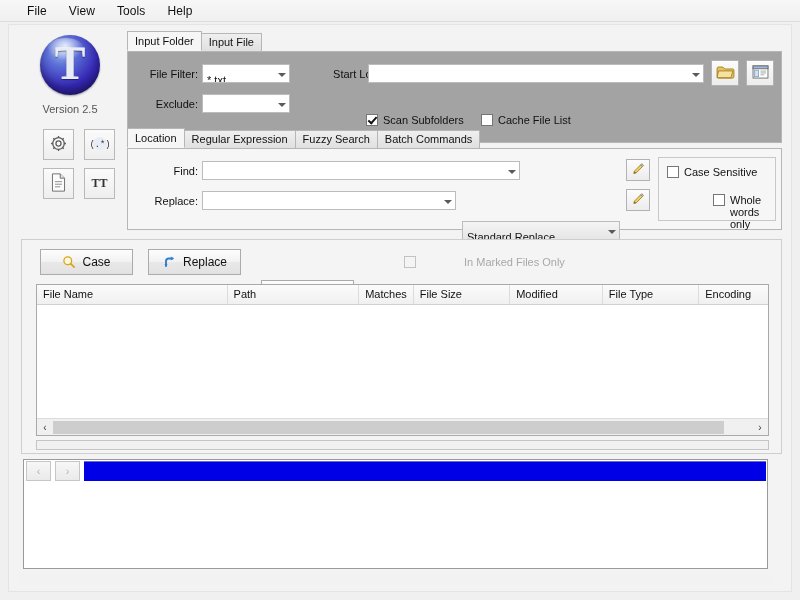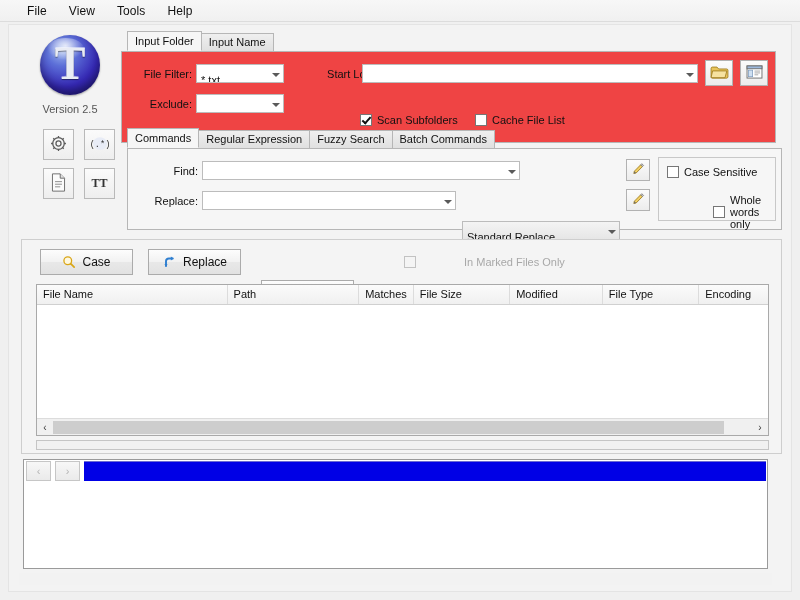--- a/index.html
+++ b/index.html
@@ -147,21 +147,21 @@
     cursor: default;
   }
   .combo.grey { background: linear-gradient(to bottom,#f4f4f4,#e6e6e6); margin-top: 30px; }
   .combo .arw {
     position: absolute; right: 3px; top: 50%;
     width: 0; height: 0; margin-top: -1px;
     border-left: 4px solid transparent;
     border-right: 4px solid transparent;
     border-top: 4px solid #5a5a5a;
   }
-  .chk { position: absolute; font-size: 11px; color: #111; display: flex; align-items: center; cursor: default; }
+  .chk { position: absolute; font-size: 11px; color: #111; display: flex; cursor: default; }
   .chk .box {
     width: 12px; height: 12px;
     border: 1px solid #767676;
     background: #fff;
     margin-right: 5px;
     position: relative;
     box-sizing: border-box;
     flex: none;
   }
   .chk.on .box::after {
@@ -330,24 +330,24 @@
           </span>
         </div>
         <div class="iconbtn tt">
           <span>TT</span>
         </div>
       </div>
     </div>
 
     <div class="tabstrip" style="left:118px; top:7px;">
       <div class="tab active">Input Folder</div>
-      <div class="tab">Input Name</div>
-    </div>
-
-    <div class="panel" style="left:112px; top:26px; width:655px; height:92px; background:#ef4444;">
+      <div class="tab">Input File</div>
+    </div>
+
+    <div class="panel" style="left:118px; top:26px; width:655px; height:92px; background:#a3a3a3;">
 
       <div class="lbl" style="left:4px; top:16px; width:66px;">File Filter:</div>
       <div class="combo" style="left:74px; top:12px; width:88px;">
         <span>*.txt</span>
         <i class="arw"></i>
       </div>
 
       <div class="lbl" style="left:4px; top:46px; width:66px;">Exclude:</div>
       <div class="combo" style="left:74px; top:42px; width:88px;">
         <span></span>
@@ -383,21 +383,21 @@
         <span class="box"></span>
         <span>Scan Subfolders</span>
       </div>
       <div class="chk" style="left:353px; top:62px;">
         <span class="box"></span>
         <span>Cache File List</span>
       </div>
     </div>
 
     <div class="tabstrip" style="left:118px; top:104px;">
-      <div class="tab active">Commands</div>
+      <div class="tab active">Location</div>
       <div class="tab">Regular Expression</div>
       <div class="tab">Fuzzy Search</div>
       <div class="tab">Batch Commands</div>
     </div>
 
     <div class="panel" style="left:118px; top:123px; width:655px; height:82px; background:#f6f6f6;">
 
       <div class="lbl" style="left:4px; top:16px; width:66px;">Find:</div>
       <div class="combo" style="left:74px; top:12px; width:318px;">
         <span></span>

